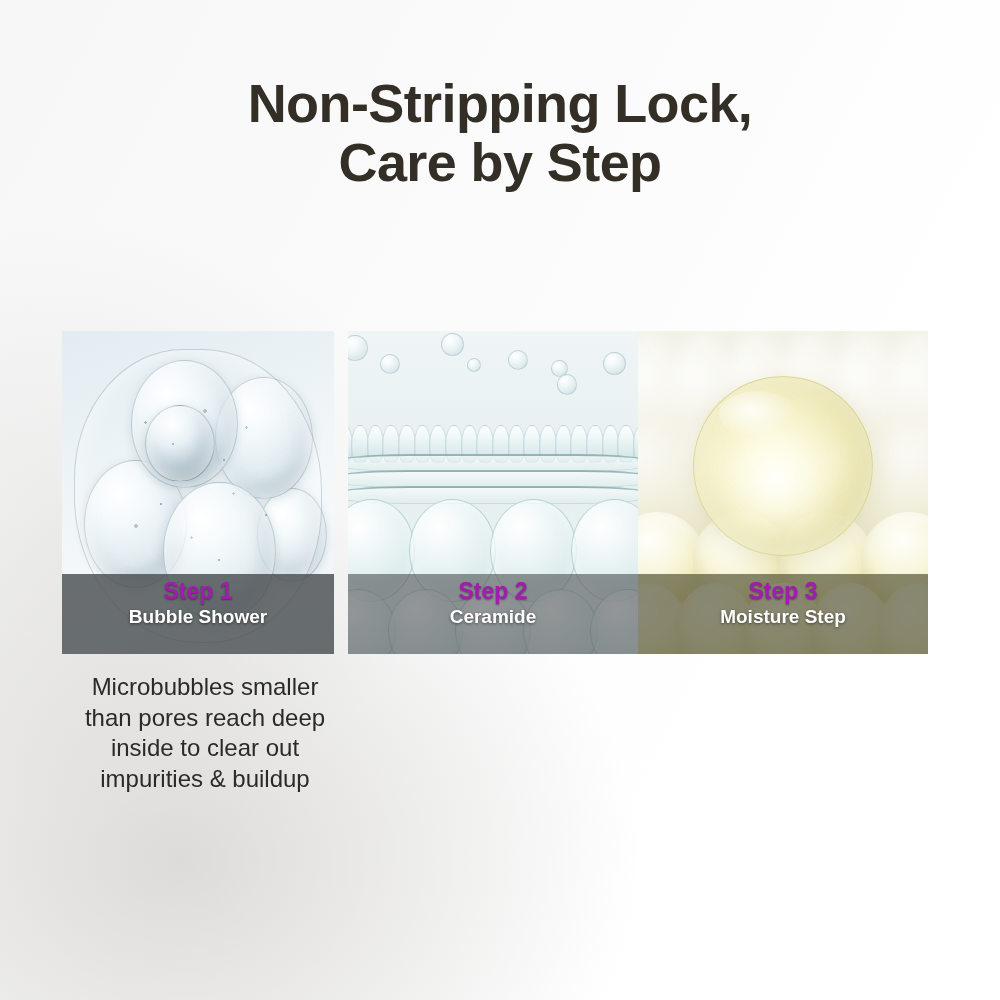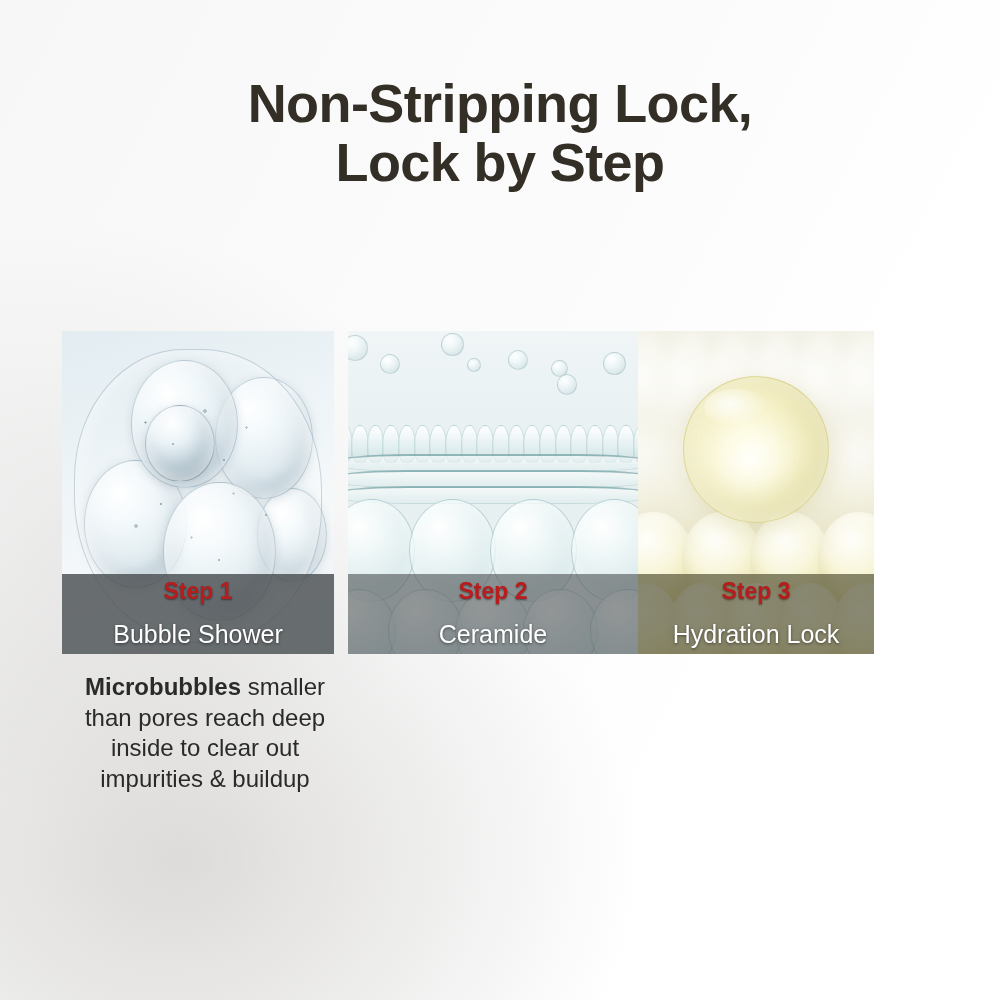--- a/index.html
+++ b/index.html
@@ -35,21 +35,21 @@
     display:flex;
   }
   .panel {
     position:relative;
     height:100%;
     overflow:hidden;
   }
   .panel.p1 { width:272px; }
   .panel.spacer { width:14px; background:transparent; }
   .panel.p2 { width:290px; }
-  .panel.p3 { width:236px; }
+  .panel.p3 { width:290px; }
 
   .art { position:absolute; inset:0; overflow:hidden; }
 
   
   .p1 .art {
     background:
       linear-gradient(160deg,#e2ecf1 0%,#eef4f7 38%,#f6f9fa 68%,#eaf0f3 100%);
   }
   .gelclump {
     position:absolute;
@@ -209,55 +209,55 @@
     color:#ffffff;
     line-height:1.04;
   }
   .p1 .labelbar { background: rgba(73,78,80,0.82); }
   .p2 .labelbar { background: rgba(75,80,82,0.60); }
   .p3 .labelbar { background: rgba(92,90,62,0.72); }
 
   .step {
     display:block;
     font-size:23px; font-weight:bold;
-    color:#b91c1c;
+    color:#a21caf;
     text-shadow:0 1px 2px rgba(0,0,0,0.45);
   }
   .name {
     display:block;
-    font-size:25px; font-weight:normal;
-    margin-top:17px;
+    font-size:19px; font-weight:bold;
+    margin-top:3px;
     text-shadow:0 1px 3px rgba(0,0,0,0.5);
   }
 
   
   .captions {
     position:absolute;
     left:62px; top:672px;
     width:866px;
     display:flex;
   }
   .cap {
     text-align:center;
     color:#2A2A28;
     font-size:24px;
     line-height:1.28;
     padding:0 4px;
   }
   .cap.c1 { width:286px; }
   .cap.c2 { width:290px; }
   .cap.c3 { width:290px; }
-  .cap b { font-weight:bold; }
+  .cap b { font-weight:normal; }
 </style>
 </head>
 <body>
 
 <div class="headline">
   <span>Non-Stripping Lock,</span>
-  <span>Lock by Step</span>
+  <span>Care by Step</span>
 </div>
 
 <div class="strip">
 
   <div class="panel p1">
     <div class="art">
       <div class="gelclump">
         <div class="gb c"></div>
         <div class="gb e"></div>
         <div class="gb b"></div>
@@ -359,21 +359,21 @@
         <i></i>
           <i></i>
           <i></i>
           <i></i>
           <i></i>
       </div>
       <div class="goldsphere"></div>
     </div>
     <div class="labelbar">
       <span class="step">Step 3</span>
-      <span class="name">Hydration Lock</span>
+      <span class="name">Moisture Step</span>
     </div>
   </div>
 </div>
 
 <div class="captions">
   <div class="cap c1">
     <b>Microbubbles</b><span> smaller than pores reach deep inside to clear out impurities &amp; buildup</span>
   </div>
 </div>
 

